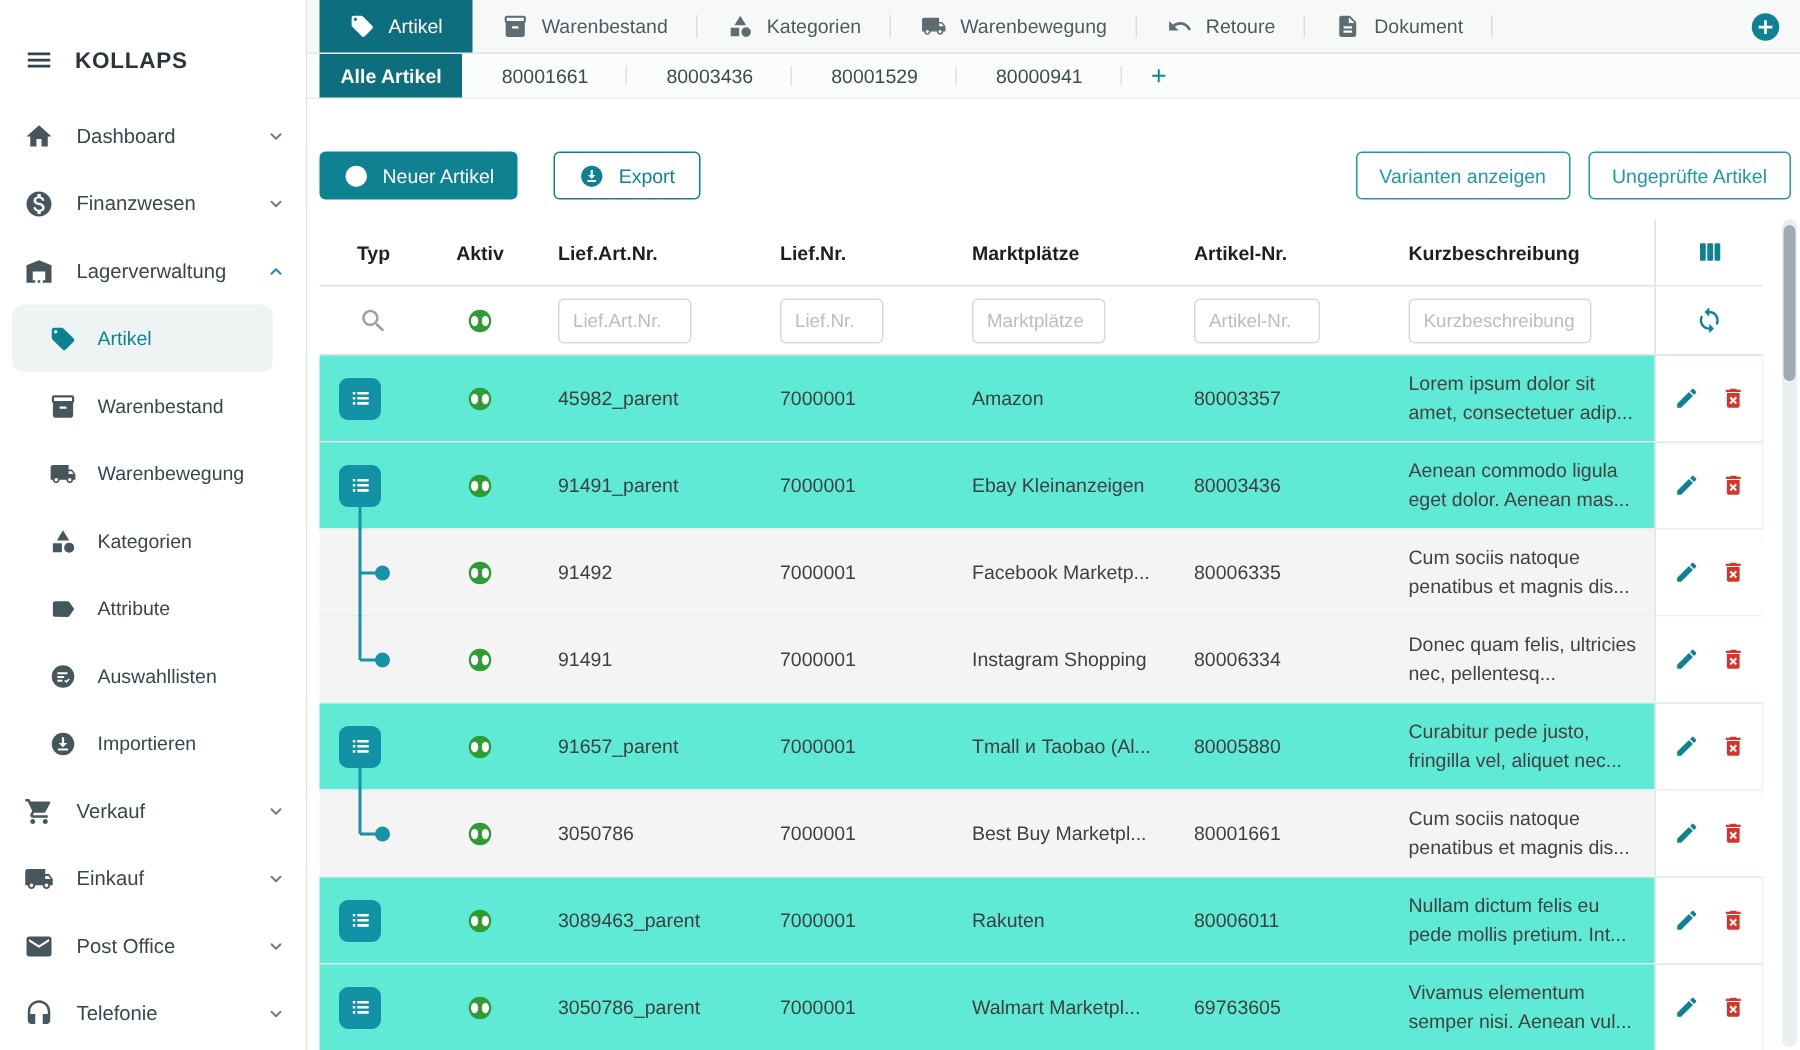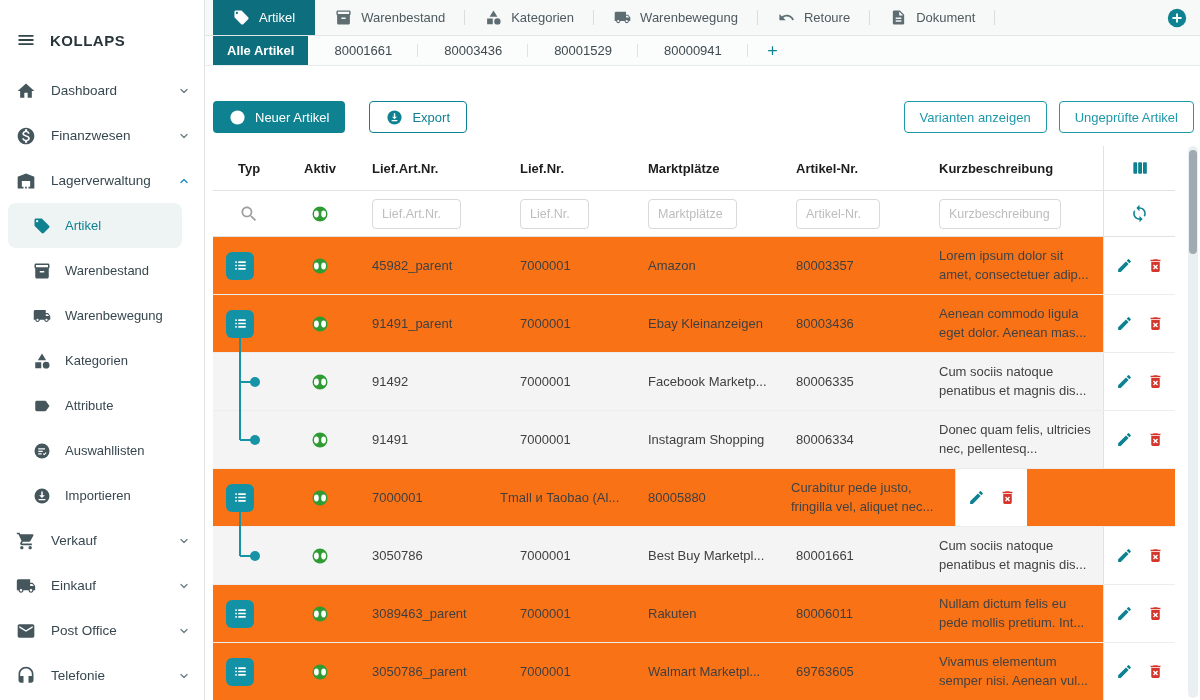--- a/index.html
+++ b/index.html
@@ -70,21 +70,21 @@
   .c7{width:72px;justify-content:center;gap:14px;border-left:1px solid #e2e2e2;background:#fff}
   .thead{display:flex;height:45px;border-bottom:1px solid #e2e2e2;font-weight:bold;color:#1e1e1e;font-size:13px}
   .cols-icon{width:22px;height:20px;color:var(--accent);cursor:pointer}
   .tfilter{display:flex;height:46px;border-bottom:1px solid #e2e2e2}
   .search-icon{width:20px;height:20px;color:#9e9e9e}
   .toggle-icon{width:18px;height:18px}
   .sync-icon{width:19px;height:19px;color:var(--accent);cursor:pointer}
   .flt{height:30px;border:1px solid #d9d9d9;border-radius:4px;padding:0 9px;font-size:12.5px;color:#444;
     width:calc(100% - 42px);font-family:inherit;background:#fff;outline:none}
   .flt::placeholder{color:#bdbdbd}
-  .trow{display:flex;height:58px;border-bottom:1px solid #ededed;position:relative;background:#f97316}
+  .trow{display:flex;height:58px;border-bottom:1px solid #ededed;position:relative;background:#5eead4}
   .trow.gray{background:#f4f4f4}
   .trow .c0{padding-right:18px;position:relative}
   .type-btn{width:28px;height:28px;border-radius:6px;background:#1292a4;display:flex;align-items:center;justify-content:center;cursor:pointer;flex:none}
   .type-btn svg{width:17px;height:17px}
   .vline{position:absolute;width:2px;background:var(--tree);left:26px}
   .hline{position:absolute;height:2px;background:var(--tree);left:27px;width:12px;top:50%;margin-top:-1px}
   .dot{position:absolute;width:10px;height:10px;border-radius:50%;background:var(--tree);left:37px;top:50%;margin-top:-5px}
   .kurz{line-height:1.45;color:#424242;padding-right:6px}
   .act-edit{width:17px;height:17px;color:var(--accent);cursor:pointer}
   .act-del{width:17px;height:17px;color:var(--red);cursor:pointer}
@@ -579,20 +579,21 @@
             </div>
             <div class="cell c1">
               <span class="icn toggle-icon">
                 <svg viewBox="0 0 24 24">
                   <circle cx="12" cy="12" r="10" fill="#2e9b33"></circle>
                   <ellipse cx="7.2" cy="12" rx="3.2" ry="4.6" fill="#fff"></ellipse>
                   <ellipse cx="16.8" cy="12" rx="3.2" ry="4.6" fill="#fff"></ellipse>
                 </svg>
               </span>
             </div>
+            <div class="cell c2">91657_parent</div>
             <div class="cell c3">7000001</div>
             <div class="cell c4">Tmall и Taobao (Al...</div>
             <div class="cell c5">80005880</div>
             <div class="cell c6">
               <div class="kurz">Curabitur pede justo, fringilla vel, aliquet nec...</div>
             </div>
             <div class="cell c7">
               <span class="icn act-edit">
                 <svg viewBox="0 0 24 24" fill="currentColor">
                   <path d="M3 17.25V21h3.75L17.81 9.94l-3.75-3.75L3 17.25zM20.71 7.04c.39-.39.39-1.02 0-1.41l-2.34-2.34a.9959.9959 0 0 0-1.41 0l-1.83 1.83 3.75 3.75 1.83-1.83z"></path>

